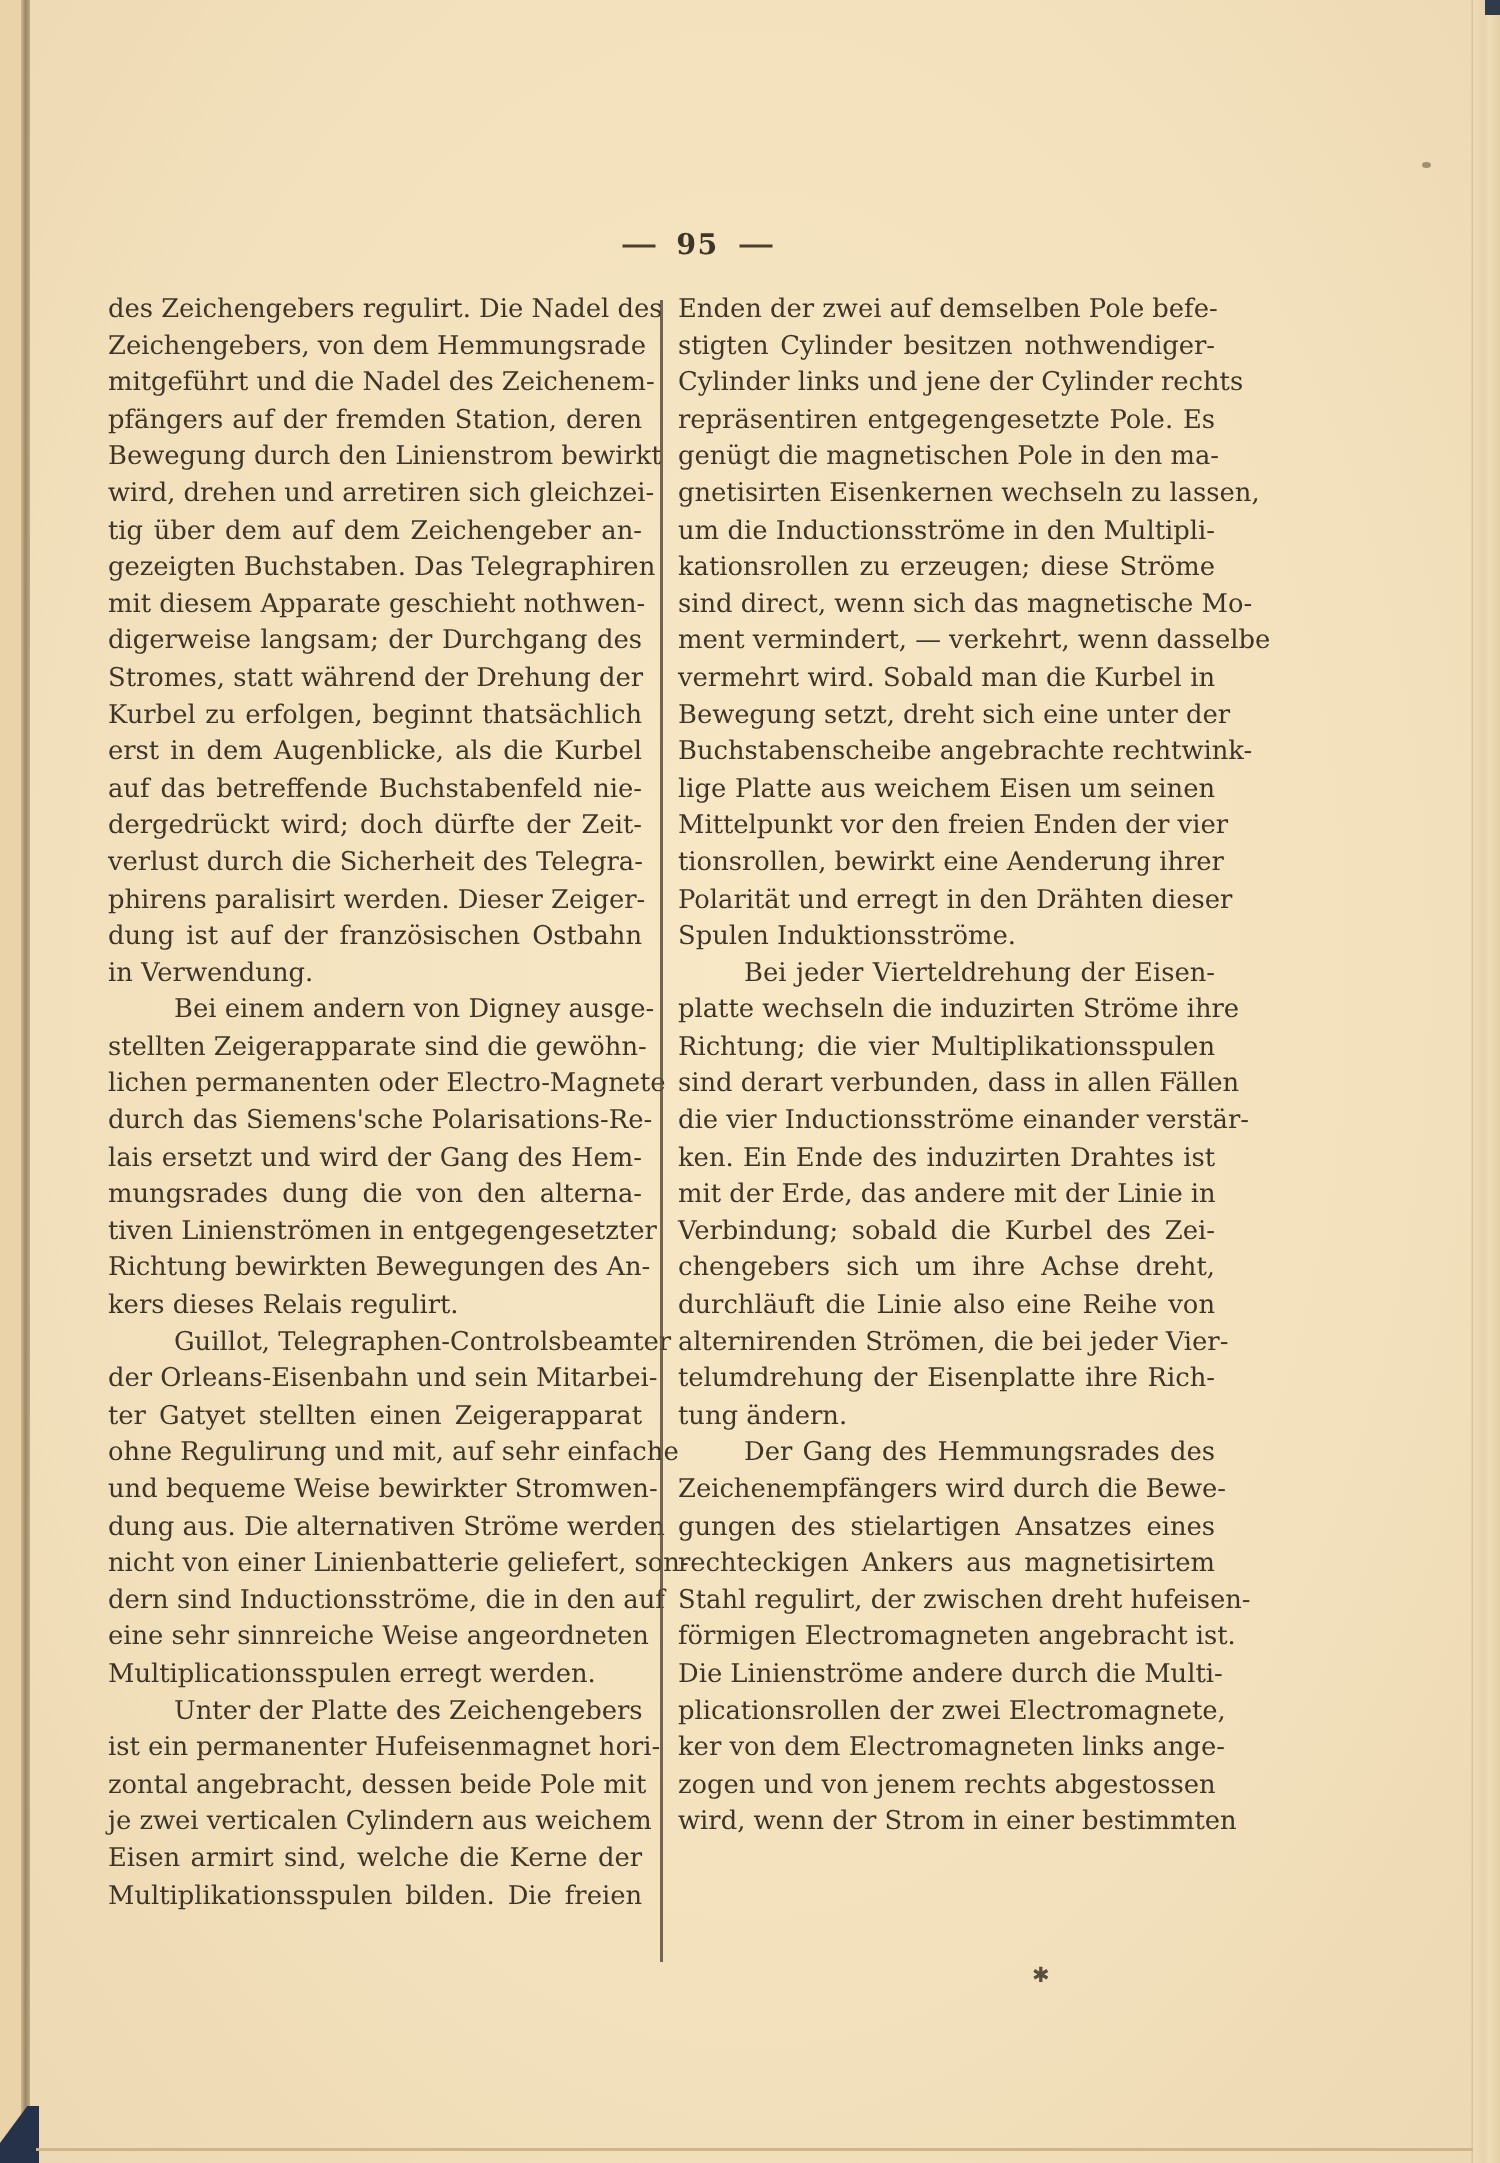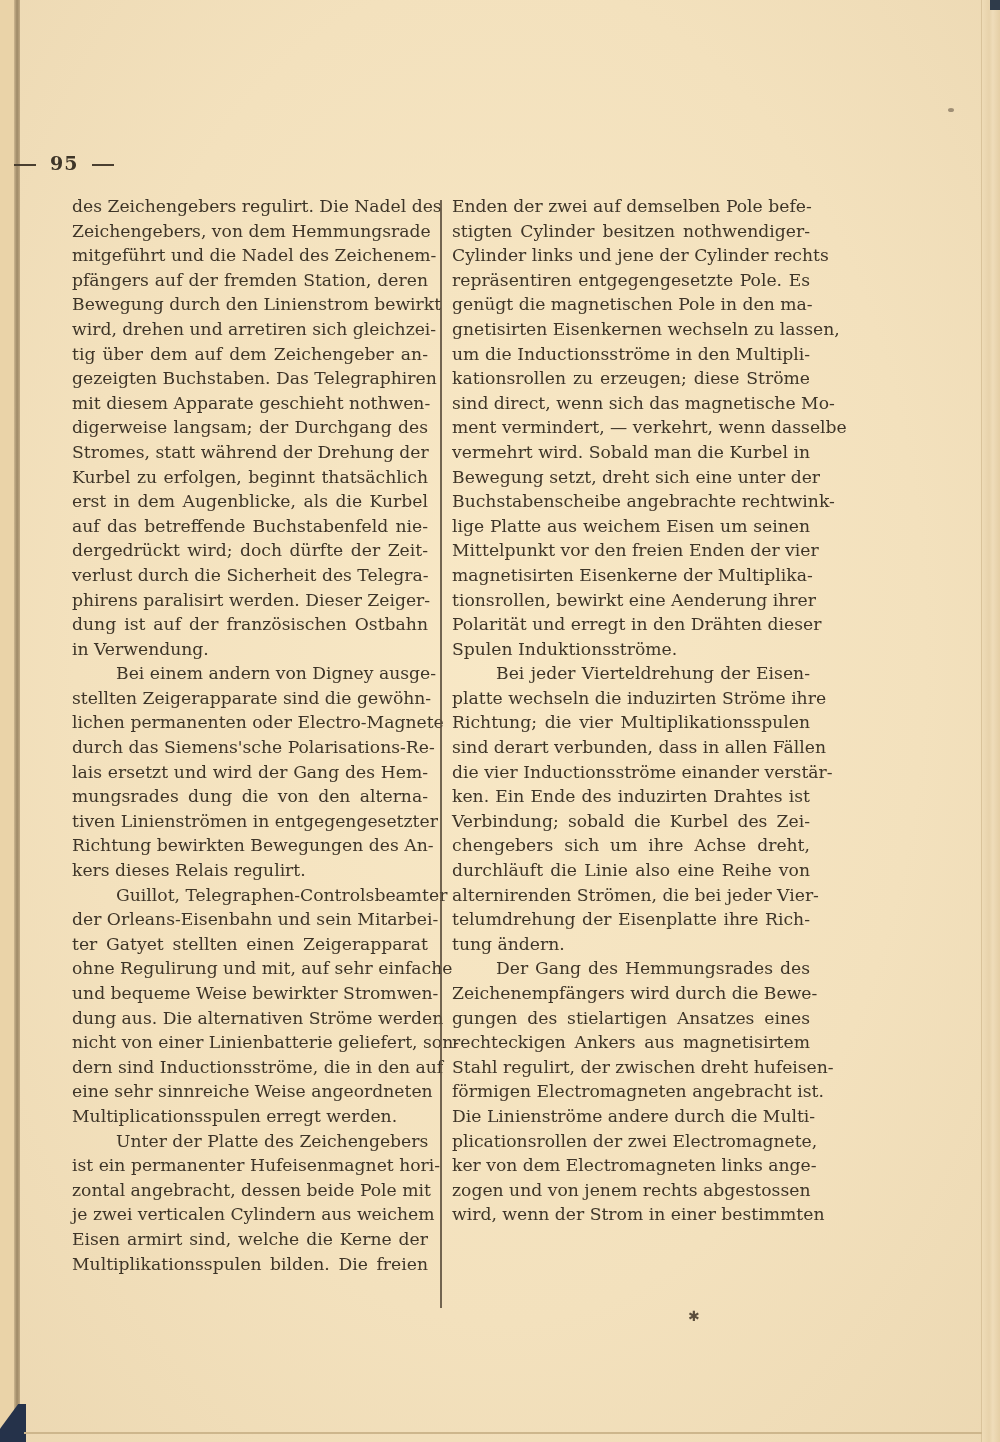--- a/index.html
+++ b/index.html
@@ -35,21 +35,21 @@
     position: absolute; left: 0; bottom: 0; width: 26px; height: 38px;
     background: #25324a;
     clip-path: polygon(70% 0, 100% 0, 100% 100%, 0 100%, 0 65%);
   }
   .bottom-line {
     position: absolute; left: 24px; right: 18px; bottom: 8px; height: 2px; background: #cdb68c;
   }
   .smudge { position: absolute; width: 6px; height: 4px; background: #7d6e58; border-radius: 50%; opacity: 0.7; }
 
   .header {
-    position: absolute; top: 152px; left: 0; width: 930px; text-align: left;
+    position: absolute; top: 152px; left: 0; width: 930px; text-align: center;
     font-size: 19px; font-weight: bold; letter-spacing: 1px;
   }
   .header .dash { display: inline-block; width: 22px; height: 2px; background: #4a3f30; vertical-align: middle; margin: 0 14px; }
 
   .column {
     position: absolute; top: 194px;
     font-size: 17.2px; line-height: 24.6px;
   }
   .col-left { left: 72px; width: 356px; }
   .col-right { left: 452px; width: 358px; }
@@ -139,30 +139,30 @@
       <span class="line">gnetisirten Eisenkernen wechseln zu lassen,</span>
       <span class="line">um die Inductionsströme in den Multipli-</span>
       <span class="line">kationsrollen zu erzeugen; diese Ströme</span>
       <span class="line">sind direct, wenn sich das magnetische Mo-</span>
       <span class="line">ment vermindert, — verkehrt, wenn dasselbe</span>
       <span class="line">vermehrt wird. Sobald man die Kurbel in</span>
       <span class="line">Bewegung setzt, dreht sich eine unter der</span>
       <span class="line">Buchstabenscheibe angebrachte rechtwink-</span>
       <span class="line">lige Platte aus weichem Eisen um seinen</span>
       <span class="line">Mittelpunkt vor den freien Enden der vier</span>
-      <span class="line">magnetisirten Eisenkerne der Multiplika-</span>
       <span class="line">tionsrollen, bewirkt eine Aenderung ihrer</span>
       <span class="line">Polarität und erregt in den Drähten dieser</span>
       <span class="line last">Spulen Induktionsströme.</span>
       <span class="line indent">Bei jeder Vierteldrehung der Eisen-</span>
       <span class="line">platte wechseln die induzirten Ströme ihre</span>
       <span class="line">Richtung; die vier Multiplikationsspulen</span>
       <span class="line">sind derart verbunden, dass in allen Fällen</span>
       <span class="line">die vier Inductionsströme einander verstär-</span>
       <span class="line">ken. Ein Ende des induzirten Drahtes ist</span>
+      <span class="line">mit der Erde, das andere mit der Linie in</span>
       <span class="line">Verbindung; sobald die Kurbel des Zei-</span>
       <span class="line">chengebers sich um ihre Achse dreht,</span>
       <span class="line">durchläuft die Linie also eine Reihe von</span>
       <span class="line">alternirenden Strömen, die bei jeder Vier-</span>
       <span class="line">telumdrehung der Eisenplatte ihre Rich-</span>
       <span class="line last">tung ändern.</span>
       <span class="line indent">Der Gang des Hemmungsrades des</span>
       <span class="line">Zeichenempfängers wird durch die Bewe-</span>
       <span class="line">gungen des stielartigen Ansatzes eines</span>
       <span class="line">rechteckigen Ankers aus magnetisirtem</span>

